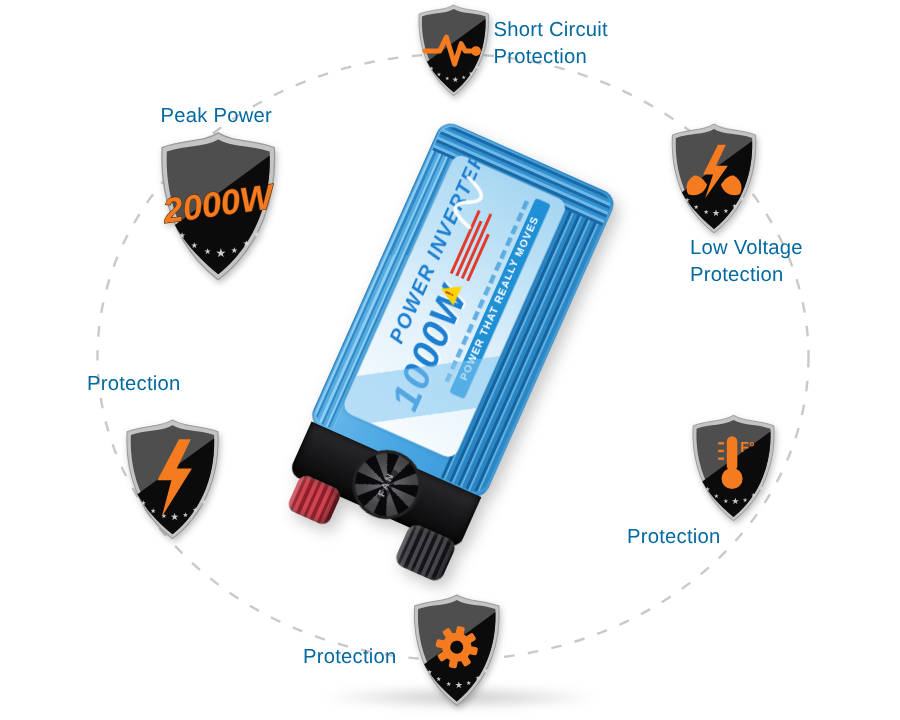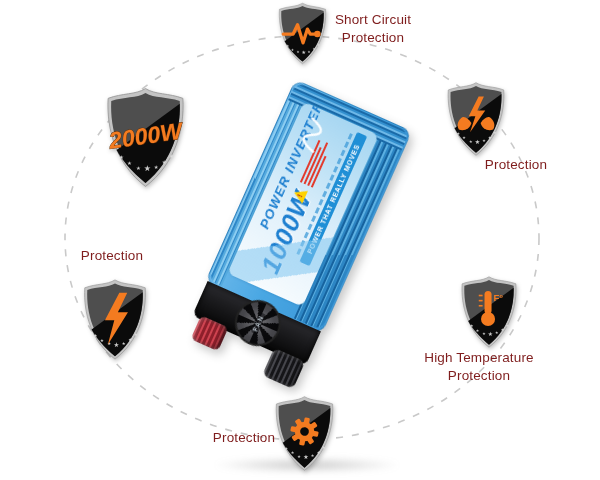--- a/index.html
+++ b/index.html
@@ -5,21 +5,21 @@
   html,body{margin:0;padding:0;background:#fff;}
   .scene{position:relative;width:600px;height:480px;background:#fff;overflow:hidden;
          font-family:"Liberation Sans",sans-serif;}
   .circle-layer{position:absolute;left:0;top:0;width:600px;height:480px;}
   .ground-shadow{position:absolute;left:212px;top:457px;width:190px;height:16px;
     background:radial-gradient(ellipse at center,rgba(110,110,110,.38),rgba(110,110,110,0) 70%);
     filter:blur(3px);}
   
   .badge{position:absolute;}
   .badge svg{display:block;filter:drop-shadow(1px 2px 2px rgba(0,0,0,.25));}
-  .lbl{position:absolute;color:#7f1d1d;font-size:13.5px;line-height:1.32;text-align:center;
+  .lbl{position:absolute;color:#0369a1;font-size:13.5px;line-height:1.32;
        letter-spacing:.15px;}
   
   .device{position:absolute;left:205px;top:282px;width:222px;height:128px;
           transform-origin:0 0;transform:rotate(-66deg);
           filter:drop-shadow(-3px 5px 5px rgba(0,0,0,.22));}
   .dev-top{position:absolute;left:0;top:0;right:0;bottom:0;border-radius:10px;
            background:linear-gradient(180deg,#6cb8ea 0%,#49a7e3 45%,#3b97d8 100%);
            border:1px solid rgba(18,88,140,.35);}
   .fin-top{position:absolute;left:2px;right:16px;top:1px;height:15px;border-radius:9px 0 0 0;
     background:repeating-linear-gradient(180deg,#8ccdf1 0 1.5px,#2e87c8 1.5px 3px,#55aade 3px 5px);}
@@ -230,27 +230,30 @@
             <circle cx="50" cy="56" r="6.5" fill="#0b0b0b"></circle>
           </g>
         </svg>
       </div>
     </div>
 
   <div class="lbl" style="left:329px;top:11px;width:88px">
     <div>Short Circuit</div>
     <div>Protection</div>
   </div>
+  <div class="lbl" style="left:107px;top:68px;width:84px">
+    <div>Peak Power</div>
+  </div>
   <div class="lbl" style="left:460px;top:156px;width:112px">
+    <div>Low Voltage</div>
     <div>Protection</div>
   </div>
   <div class="lbl" style="left:58px;top:247px;width:108px">
     <div>Protection</div>
   </div>
   <div class="lbl" style="left:418px;top:349px;width:122px">
-    <div>High Temperature</div>
     <div>Protection</div>
   </div>
   <div class="lbl" style="left:202px;top:429px;width:84px">
     <div>Protection</div>
   </div>
 
 </div>
 
 </body></html>

